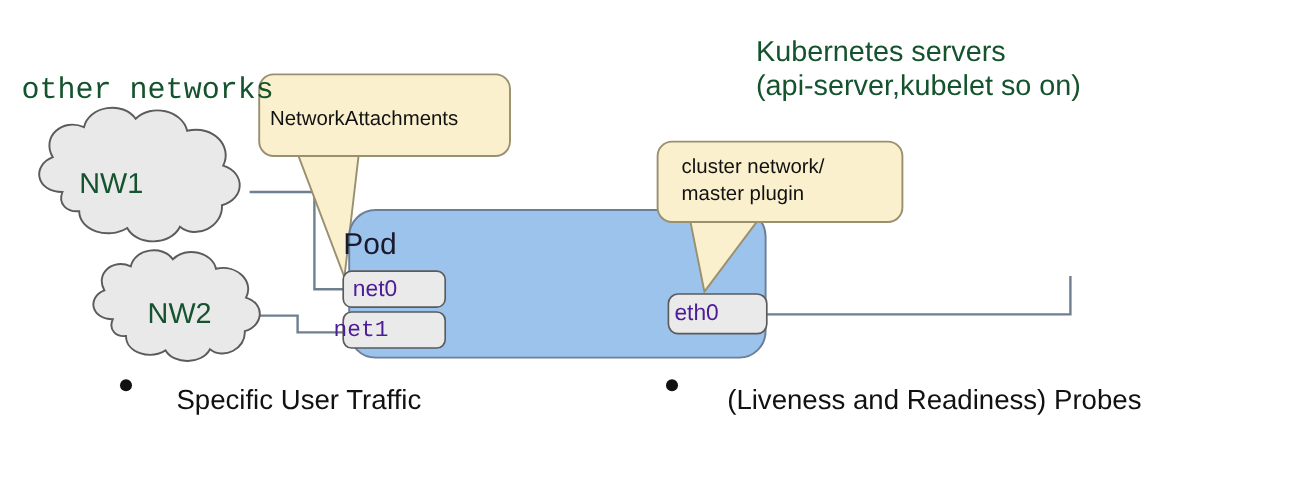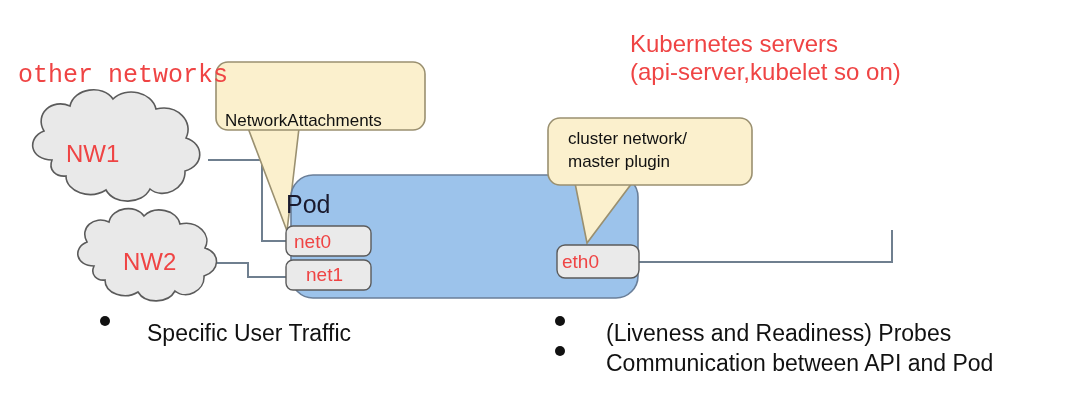--- a/index.html
+++ b/index.html
@@ -24,21 +24,21 @@
     position: absolute;
     left: 0;
     top: 0;
     width: 1080px;
     height: 412px;
   }
   .lbl {
     position: absolute;
     white-space: pre;
     line-height: 1.18;
-    color: #ef4444;
+    color: #14532d;
   }
   .lbl-other-networks {
     left: 18px;
     top: 61px;
     font-size: 25px;
     font-family: Liberation Mono, monospace;
   }
   .lbl-k8s-servers {
     left: 630px;
     top: 30px;
@@ -56,34 +56,34 @@
     font-size: 24px;
   }
   .lbl-nw2 {
     left: 123px;
     top: 248px;
     font-size: 24px;
   }
   .iface-label {
     position: absolute;
     font-size: 19px;
-    color: #ef4444;
+    color: #4c1d95;
     white-space: pre;
   }
   .lbl-net0 { left: 294px; top: 231px; }
-  .lbl-net1 { left: 306px; top: 264px; }
+  .lbl-net1 { left: 278px; top: 264px; font-family: Liberation Mono, monospace; }
   .lbl-eth0 { left: 562px; top: 251px; }
   .callout-text {
     position: absolute;
     font-size: 17px;
     line-height: 1.35;
     color: #111111;
     white-space: pre;
   }
-  .callout-na { left: 225px; top: 88px; margin-top: 22px; }
+  .callout-na { left: 225px; top: 88px; }
   .callout-cn { left: 568px; top: 128px; }
   .bullet-row {
     position: absolute;
     display: flex;
     align-items: flex-start;
     white-space: pre;
   }
   .bullet-dot {
     width: 10px;
     height: 10px;
@@ -204,18 +204,14 @@
   <div class="bullet-row bl-left">
     <span class="bullet-dot"></span>
     <span class="bullet-text">Specific User Traffic</span>
   </div>
 
   <div class="bullet-row bl-right-1">
     <span class="bullet-dot"></span>
     <span class="bullet-text">(Liveness and Readiness) Probes</span>
   </div>
 
-  <div class="bullet-row bl-right-2">
-    <span class="bullet-dot"></span>
-    <span class="bullet-text">Communication between API and Pod</span>
-  </div>
 
 </div>
 
 </body></html>

